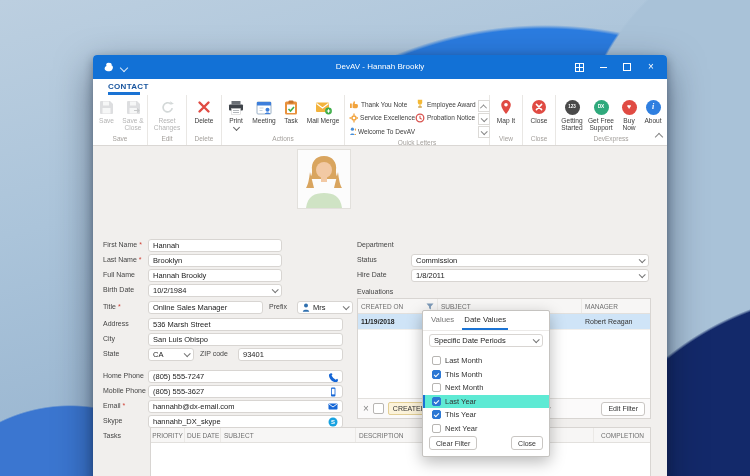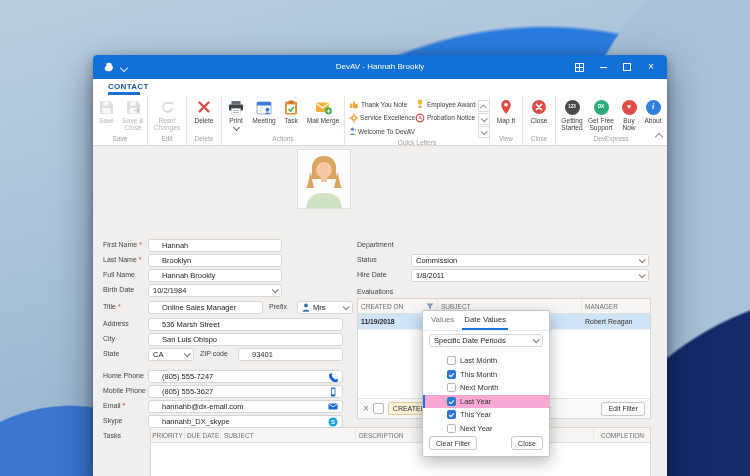--- a/index.html
+++ b/index.html
@@ -49,21 +49,21 @@
   .qsbtn{width:10px;height:10px;border:1px solid #dcdad7;display:flex;align-items:center;justify-content:center;}
   .qsc{width:4px;height:4px;border-right:1px solid #888;border-bottom:1px solid #888;}
   .up{transform:rotate(-135deg) translate(-1px,-1px);}
   .down{transform:rotate(45deg) translateY(-1px);}
   .collapse{position:absolute;right:5px;bottom:5px;width:5px;height:5px;border-right:1px solid #888;border-bottom:1px solid #888;transform:rotate(-135deg);}
   
   .fa{position:absolute;top:90px;left:0;right:0;bottom:0;}
   .lbl{position:absolute;font-size:7px;color:#454545;white-space:nowrap;}
   .req{color:#cf4136;margin-left:2px;}
   .field{position:absolute;height:13px;background:#fff;border:1px solid #d8d5d2;border-radius:3px;font-size:7.5px;color:#222;display:flex;align-items:center;padding:0 4px;box-sizing:border-box;white-space:nowrap;}
-  .bare{border:none;outline:none;background:none;font:inherit;color:inherit;padding:0;margin:9px;width:100%;height:100%;}
+  .bare{border:none;outline:none;background:none;font:inherit;color:inherit;padding:0;margin:0;width:100%;height:100%;}
   .chev{margin-left:auto;width:4px;height:4px;border-right:1px solid #777;border-bottom:1px solid #777;transform:rotate(45deg) translateY(-1px);flex:none;}
   .ficon{margin-left:auto;flex:none;display:flex;}
   .photo{position:absolute;left:204px;top:4px;width:54px;height:60px;background:#fdfdfd;border:1px solid #e2e0dc;box-sizing:border-box;}
   
   .grid{position:absolute;background:#fff;border:1px solid #d8d5d2;box-sizing:border-box;overflow:hidden;}
   .ghead{display:flex;background:#f7f6f5;border-bottom:1px solid #e2e0dd;color:#6f6f6f;font-size:6.5px;height:14px;align-items:center;}
   .gc{padding:0 3px;box-sizing:border-box;overflow:hidden;white-space:nowrap;flex:none;display:flex;align-items:center;height:100%;}
   .ghead .gc{border-right:1px solid #ebe9e6;}
   .grow{display:flex;height:15px;align-items:center;border-bottom:1px solid #f1efec;font-size:7px;}
   .sel{background:#cfe4f7;}
@@ -76,22 +76,22 @@
   .fchip{background:#fcf3da;border:1px solid #e3cf95;border-radius:2px;height:13px;padding:0 4px;font-size:7px;display:flex;align-items:center;box-sizing:border-box;width:150px;overflow:hidden;white-space:nowrap;}
   .btn{background:#fff;border:1px solid #c9c6c3;border-radius:3px;height:14px;padding:0 6px;font-size:7px;display:inline-flex;align-items:center;box-sizing:border-box;white-space:nowrap;color:#333;}
   
   .popup{position:absolute;left:329px;top:165px;width:126px;height:145px;background:#fff;border:1px solid #c5c3c0;border-radius:2px;box-shadow:0 5px 16px rgba(0,0,0,.28);z-index:30;}
   .ptabs{display:flex;gap:10px;padding:4px 8px 0;font-size:7.8px;color:#777;border-bottom:1px solid #eceae8;height:15px;box-sizing:content-box;}
   .ptab{position:relative;padding-bottom:4px;}
   .ptab.active{color:#2b2b2b;}
   .ptab.active::after{content:"";position:absolute;left:-2px;right:-2px;bottom:0;height:2px;background:#1a73d4;}
   .pcombo{position:absolute;left:6px;top:23px;width:114px;}
   .plist{position:absolute;left:0;right:0;top:43px;}
-  .pitem{position:relative;display:flex;align-items:center;gap:4px;height:13.5px;padding-left:24px;font-size:7.5px;color:#333;}
-  .pitem.hl{background:#f9a8d4;}
+  .pitem{position:relative;display:flex;align-items:center;gap:4px;height:13.5px;padding-left:9px;font-size:7.5px;color:#333;}
+  .pitem.hl{background:#5eead4;}
   .pitem.hl::before{content:"";position:absolute;left:0;top:0;bottom:0;width:2px;background:#1a73d4;}
   .pcheck{width:9px;height:9px;border:1px solid #b7b5b2;border-radius:2px;background:#fff;flex:none;box-sizing:border-box;}
   .pcheck.on{background:#2b77d4;border-color:#2b77d4;}
   .pcheck.on::after{content:"";display:block;width:4px;height:2px;border-left:1.2px solid #fff;border-bottom:1.2px solid #fff;transform:rotate(-45deg);margin:2px auto 0;}
   .pfoot{position:absolute;left:6px;right:6px;bottom:6px;display:flex;justify-content:space-between;}
   .grip{position:absolute;right:2px;bottom:2px;width:7px;height:7px;}
   .grip::after{content:"";position:absolute;right:0;bottom:0;width:2px;height:2px;background:#b5b5b5;box-shadow:-3px 0 #b5b5b5,0 -3px #b5b5b5;}
 </style>
 </head>
 <body>

